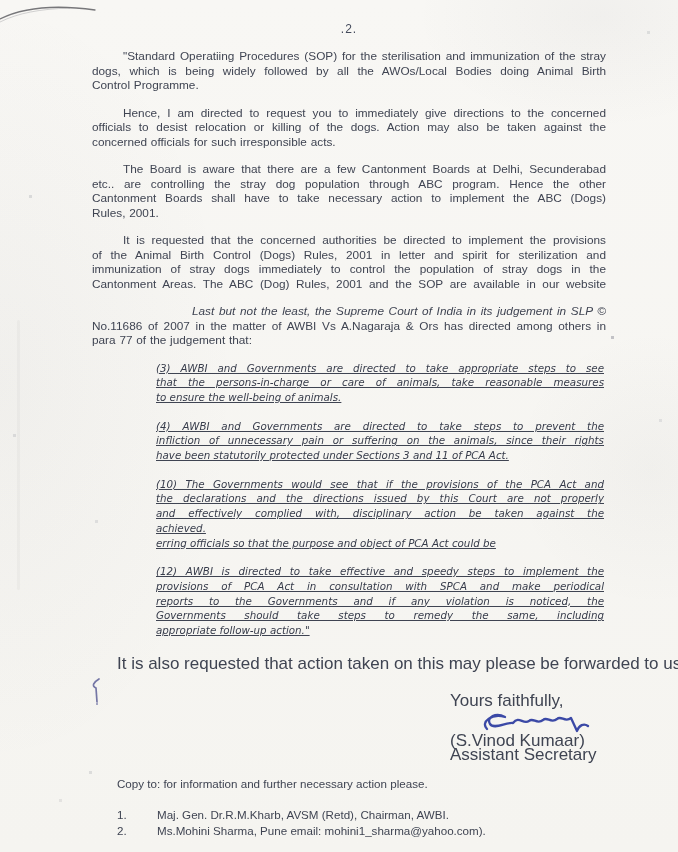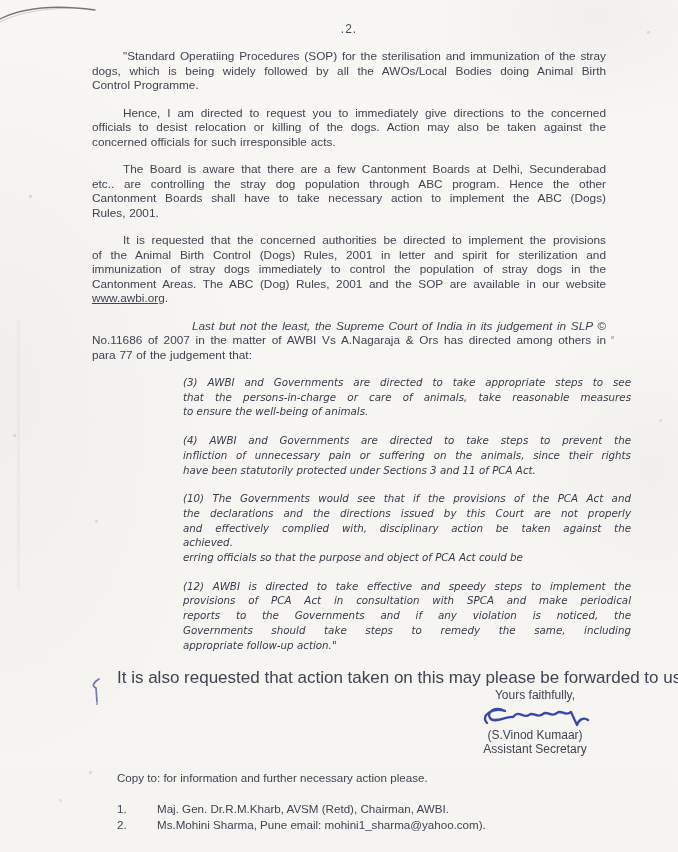--- a/index.html
+++ b/index.html
@@ -25,36 +25,36 @@
   }
   .para{
     font-size:11.8px;line-height:14.5px;margin:0 0 13px 0;
     word-spacing:0.5px;
   }
   .para .ln, .quote .ln{ text-align:justify; text-align-last:justify; }
   .para > .ln:last-child{ text-align:left; text-align-last:left; }
   .all-just .ln{ text-align:justify !important; text-align-last:justify !important; }
   .indent .ln:first-child{ padding-left:31px; }
   .indent-lg .ln:first-child{ padding-left:100px;font-style:italic; }
-  .quotes{ margin-left:91px; width:448px; }
+  .quotes{ margin-left:64px; width:448px;text-decoration:underline; }
   .quote{
     font-family:"DejaVu Sans","Liberation Sans",sans-serif;
     font-style:italic;
     font-size:10.3px;line-height:14.7px;color:#363b4a;
     margin:0 0 14px 0;
   }
   .quote .ln:last-child{ text-align:left; text-align-last:left; }
   .link-line{ text-align:left; }
   .u{ text-decoration:underline; }
   .closing{
     margin:16px 0 0 25px;font-size:17px;white-space:nowrap;color:#3f4452;
   }
   .sig-block{
-    width:170px;margin:0 -14px 0 auto;text-align:center;
-    font-size:12px;line-height:14px;color:#3f4452;
+    width:170px;margin:20px -14px 0 auto;
+    font-size:17px;line-height:14px;color:#3f4452;
   }
   .sig-scribble{ display:block;margin:2px auto -2px auto; }
   .cc-heading{ margin:15px 0 16px 25px;font-size:11.6px; }
   .cc-list{ margin:17px 0 0 25px; }
   .cc-row{ font-size:11.6px;line-height:16px; }
   .cc-num{ display:inline-block;width:40px; }
   .corner-artifact{ position:absolute;left:0;top:0; }
   .ink-mark{ position:absolute;left:88px;top:676px; }
   .streak{
     position:absolute;left:17px;top:320px;width:3px;height:270px;
@@ -115,21 +115,20 @@
         <div class="ln">Rules, 2001.</div>
       </div>
 
     <div class="para">
       <div class="indent all-just">
           <div class="ln">It is requested that the concerned authorities be directed to implement the provisions</div>
           <div class="ln">of the Animal Birth Control (Dogs) Rules, 2001 in letter and spirit for sterilization and</div>
           <div class="ln">immunization of stray dogs immediately to control the population of stray dogs in the</div>
           <div class="ln">Cantonment Areas. The ABC (Dog) Rules, 2001 and the SOP are available in our website</div>
         </div>
-      <div class="link-line"><span class="u">www.awbi.org</span><span>.</span></div>
     </div>
 
     <div class="para indent-lg">
         <div class="ln">Last but not the least, the Supreme Court of India in its judgement in SLP ©</div>
         <div class="ln">No.11686 of 2007 in the matter of AWBI Vs A.Nagaraja &amp; Ors has directed among others in</div>
         <div class="ln">para 77 of the judgement that:</div>
       </div>
 
     <div class="quotes">
       <div class="quote">

